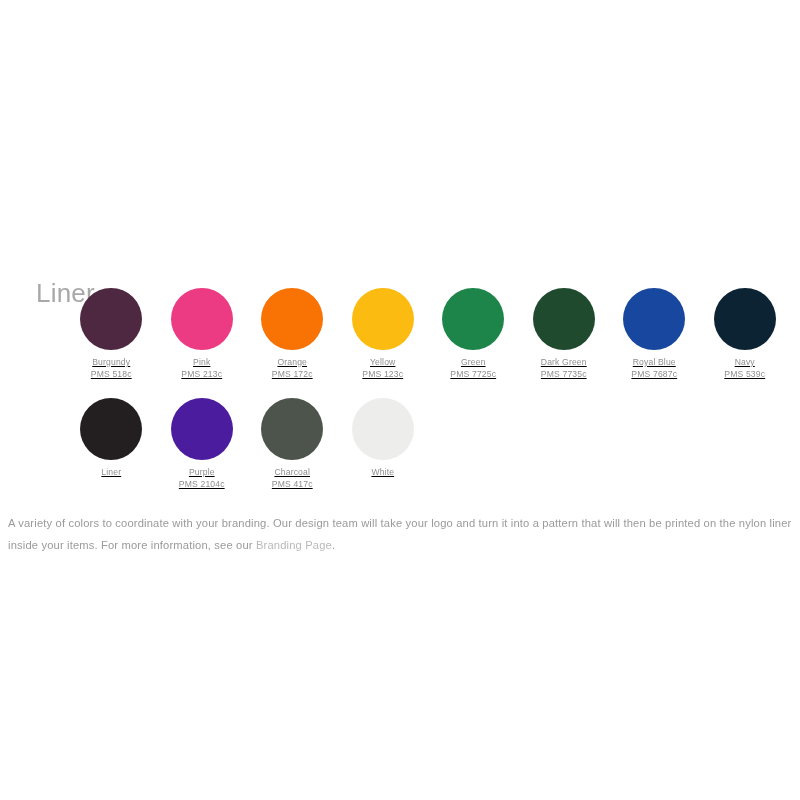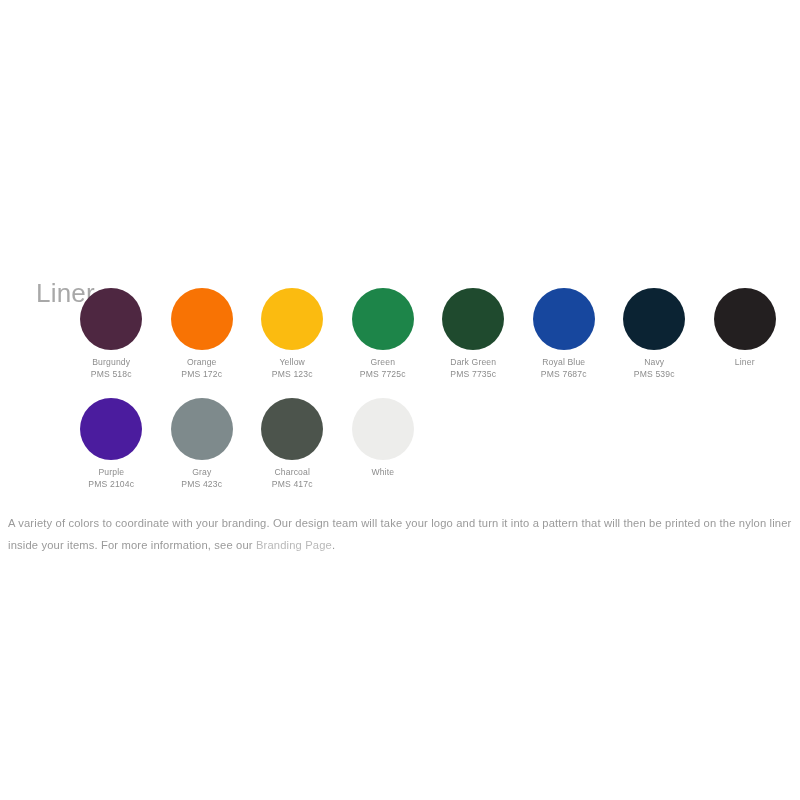--- a/index.html
+++ b/index.html
@@ -37,20 +37,21 @@
 
   
   .swatch-grid {
     position: absolute;
     left: 66px;
     top: 288px;
     width: 724px;
     display: grid;
     grid-template-columns: repeat(8, 90.5px);
     grid-auto-rows: 110px;
+    text-decoration: underline;
   }
 
   .swatch {
     width: 90.5px;
     display: flex;
     flex-direction: column;
     align-items: center;
   }
 
   .swatch-dot {
@@ -106,20 +107,27 @@
 
   <div class="swatch-grid">
       <div class="swatch">
         <div class="swatch-dot" style="background: rgb(78, 39, 65);"></div>
         <div class="swatch-labels">
           <span class="swatch-name">Burgundy</span>
           <span class="swatch-code">PMS 518c</span>
         </div>
       </div>
       <div class="swatch">
+        <div class="swatch-dot" style="background: rgb(236, 58, 131);"></div>
+        <div class="swatch-labels">
+          <span class="swatch-name">Pink</span>
+          <span class="swatch-code">PMS 213c</span>
+        </div>
+      </div>
+      <div class="swatch">
         <div class="swatch-dot" style="background: rgb(248, 115, 4);"></div>
         <div class="swatch-labels">
           <span class="swatch-name">Orange</span>
           <span class="swatch-code">PMS 172c</span>
         </div>
       </div>
       <div class="swatch">
         <div class="swatch-dot" style="background: rgb(251, 187, 16);"></div>
         <div class="swatch-labels">
           <span class="swatch-name">Yellow</span>
@@ -158,27 +166,20 @@
         <div class="swatch-dot" style="background: rgb(35, 31, 32);"></div>
         <div class="swatch-labels">
           <span class="swatch-name">Liner</span>
         </div>
       </div>
       <div class="swatch">
         <div class="swatch-dot" style="background: rgb(75, 28, 158);"></div>
         <div class="swatch-labels">
           <span class="swatch-name">Purple</span>
           <span class="swatch-code">PMS 2104c</span>
-        </div>
-      </div>
-      <div class="swatch">
-        <div class="swatch-dot" style="background: rgb(126, 138, 140);"></div>
-        <div class="swatch-labels">
-          <span class="swatch-name">Gray</span>
-          <span class="swatch-code">PMS 423c</span>
         </div>
       </div>
       <div class="swatch">
         <div class="swatch-dot" style="background: rgb(76, 84, 76);"></div>
         <div class="swatch-labels">
           <span class="swatch-name">Charcoal</span>
           <span class="swatch-code">PMS 417c</span>
         </div>
       </div>
       <div class="swatch">

